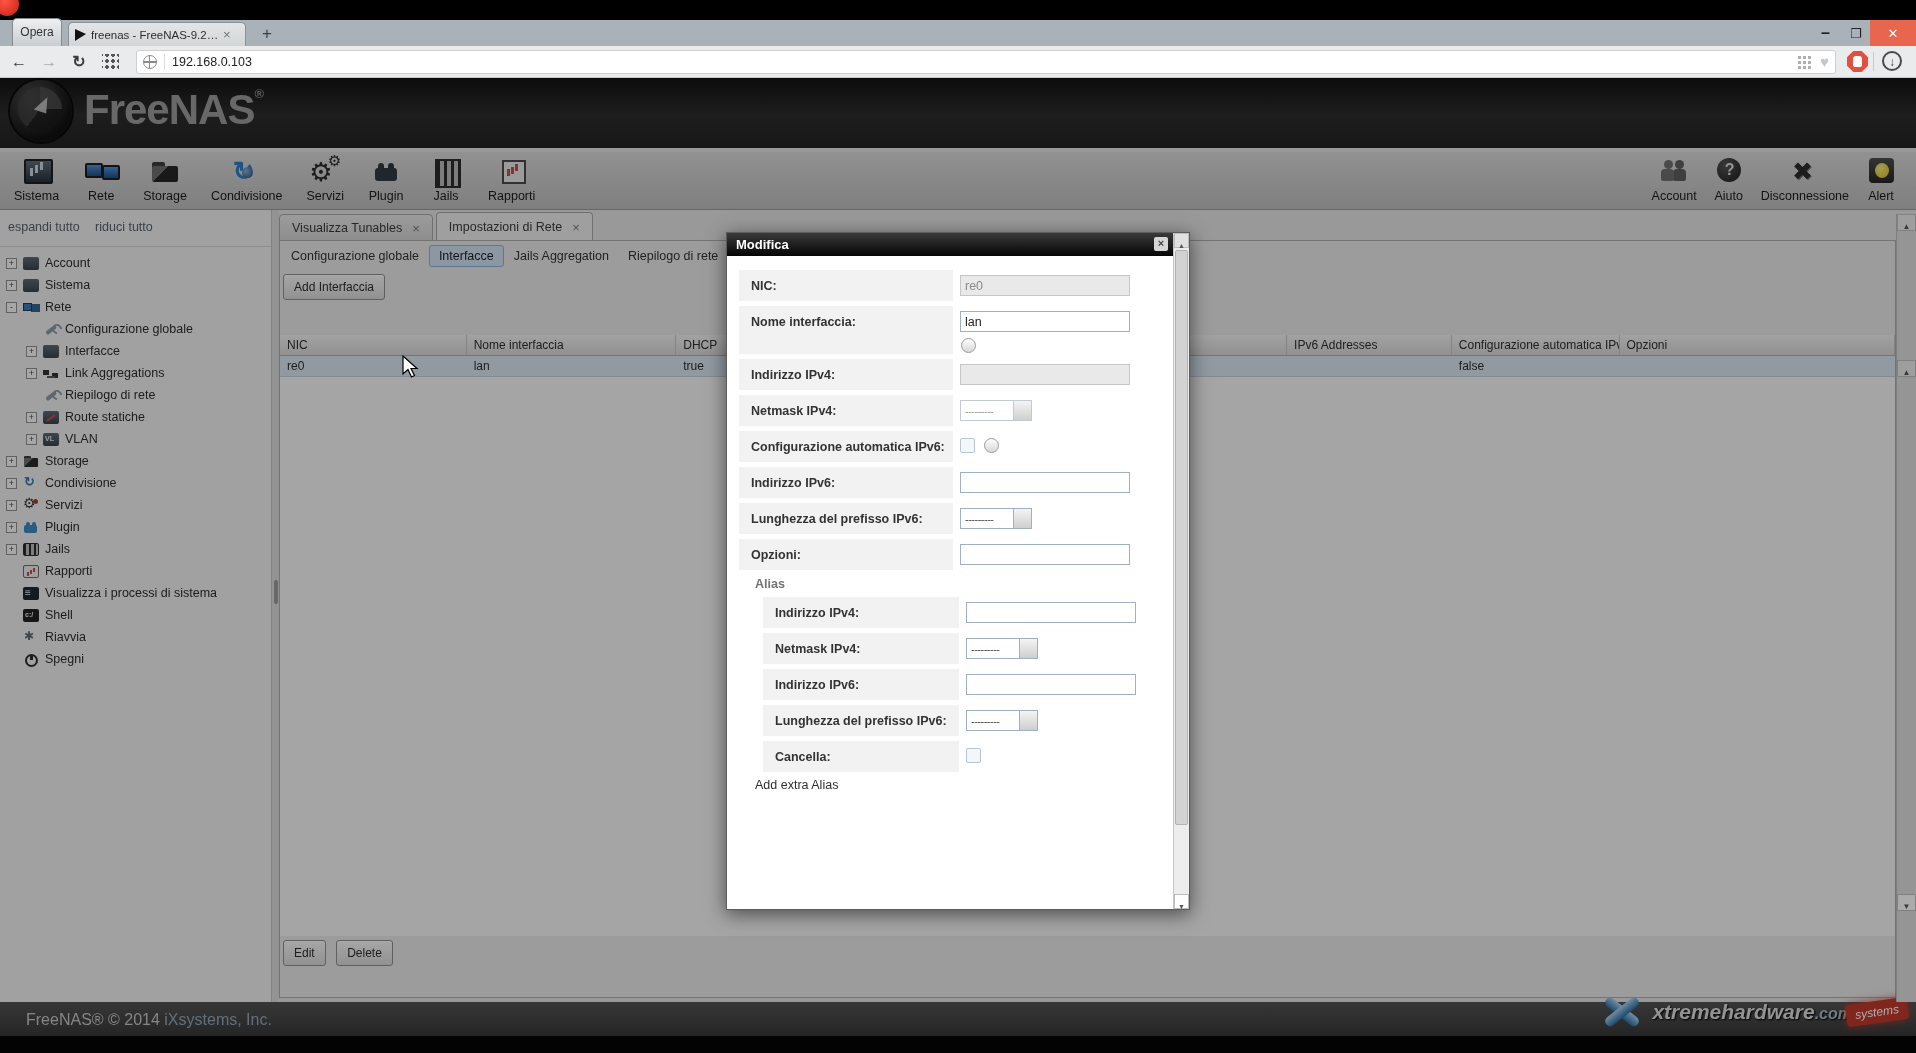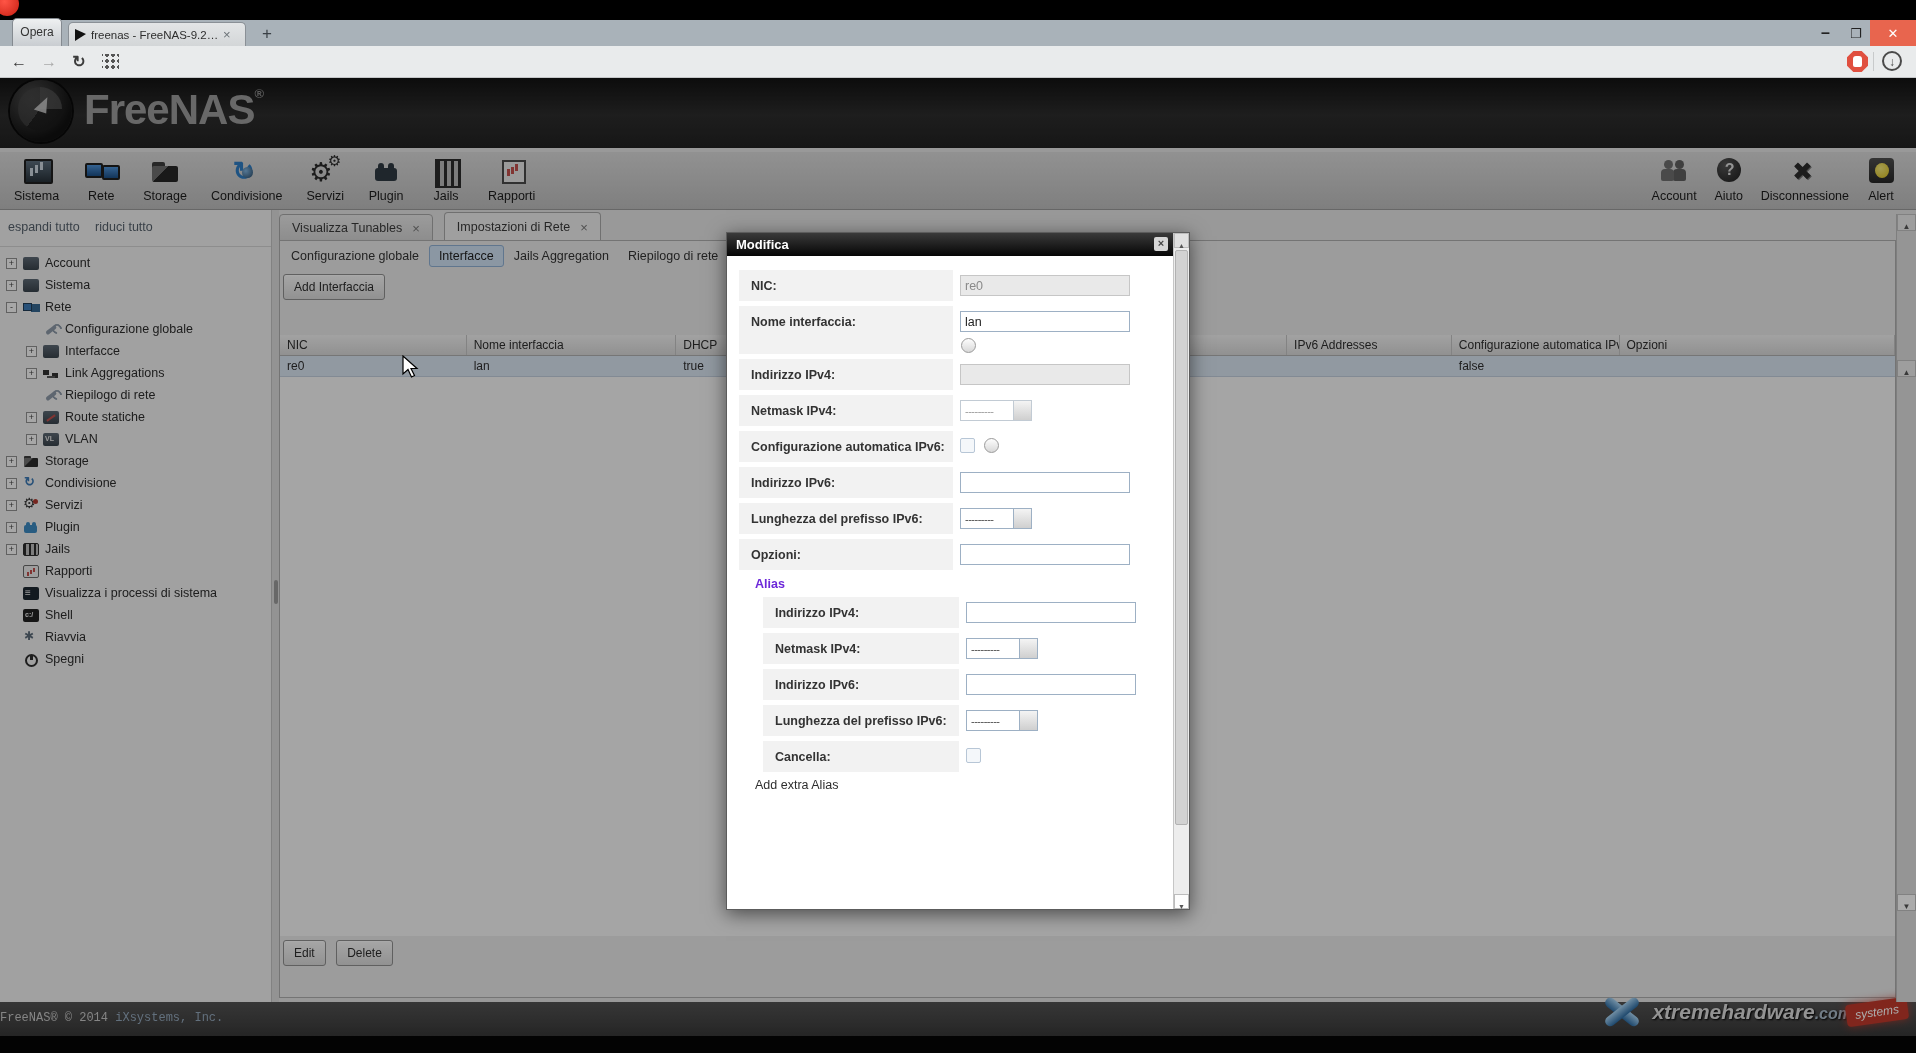--- a/index.html
+++ b/index.html
@@ -164,21 +164,21 @@
   .t-reboot::before { content:"✱"; position:absolute; left:1px; top:-2px; font-size:12px; color:#5c6a78; }
   .t-shutdown { background:transparent; }
   .t-shutdown::before { content:""; position:absolute; left:2px; top:1px; width:9px; height:9px; border:2px solid #2e2e2e; border-radius:50%; }
   .t-shutdown::after { content:""; position:absolute; left:7px; top:3px; width:3px; height:4px; background:#2e2e2e; }
 
   .sb-divider { position:absolute; left:271px; top:0; width:8px; height:100%; background:#dcdcdc; border-left:1px solid #c2c2c2; }
   .sb-handle { position:absolute; left:2px; top:370px; width:4px; height:24px; background:#9c9c9c; border-radius:2px; }
 
   .content { position:absolute; left:279px; top:0; right:20px; height:100%; }
   .tabs { position:absolute; left:0px; top:4px; display:flex; }
-  .ctab { height:28px; padding:0 12px; display:flex; align-items:center; margin-right:11px;
+  .ctab { height:28px; padding:0 12px; display:flex; align-items:center; margin-right:3px;
           background:linear-gradient(#e8e8e8,#d2d2d2); border:1px solid #a8a8a8; border-radius:4px 4px 0 0;
           font-size:12.5px; color:#3a3a3a; }
   .ctab.active { background:#eeeeee; border-bottom-color:#eeeeee; height:30px; margin-top:-2px; }
   .ctab .tclose { margin-left:10px; color:#777; font-size:13px; }
   .panel { position:absolute; left:0; top:30px; right:0; bottom:4px; border:1px solid #adadad; background:#e9e9e9; }
   .subtabs { position:absolute; left:2px; top:4px; display:flex; align-items:center; font-size:12.5px; color:#333; }
   .stab { padding:3px 9px; margin-right:1px; }
   .stab.active { background:#cfe1f3; border:1px solid #8fb0d4; border-radius:3px; color:#1e1e1e; }
   .btn { display:inline-block; padding:5px 10px; background:linear-gradient(#f8f8f8,#d9d9d9); border:1px solid #8f8f8f;
          border-radius:3px; font-size:12px; color:#2e2e2e; box-shadow:inset 0 1px 0 rgba(255,255,255,.7); }
@@ -195,21 +195,21 @@
   .vscroll { position:absolute; right:0; top:214px; width:20px; height:788px; background:#dfdfdf; border-left:1px solid #bcbcbc; z-index:11; }
   .vs-btn { position:absolute; left:0; width:100%; height:17px; text-align:center; background:#ececec; border:1px solid #c0c0c0; }
   .vs-btn::before { font-size:8px; color:#555; }
   .vs-up { top:0; } .vs-up::before, .vs-up2::before { content:"▲"; }
   .vs-up2 { top:146px; } 
   .vs-down { top:680px; background:#fff; } .vs-down::before { content:"▼"; }
 
   
   .fn-footer { position:absolute; left:0; top:1002px; width:100%; height:34px;
                background:linear-gradient(#525252,#383838); z-index:10; }
-  .ft-text { position:absolute; left:0; top:9px; font-size:12px; color:#c6c6c6;font-family:Liberation Mono, monospace; }
+  .ft-text { position:absolute; left:26px; top:9px; font-size:16px; color:#c6c6c6; }
   .ft-company { color:#93a7bb; }
   .wm { position:absolute; right:8px; top:-10px; display:flex; align-items:center; }
   .wm-x { position:relative; width:44px; height:40px; margin-right:8px; }
   .wm-x::before, .wm-x::after { content:""; position:absolute; left:2px; top:15px; width:40px; height:10px; border-radius:5px;
         background:linear-gradient(#a8d4f4,#2e6da4); }
   .wm-x::before { transform:rotate(38deg); } .wm-x::after { transform:rotate(-38deg); }
   .wm-text { font-size:21px; font-weight:bold; font-style:italic; color:#dcdcdc; text-shadow:1px 1px 2px #000; }
   .wm-tld { color:#a9bac8; font-size:16px; }
   .wm-badge { position:relative; margin-left:-6px; background:#c13a2c; color:#fff; font-style:italic; font-size:12px;
         padding:4px 9px; border-radius:4px; transform:rotate(-8deg); box-shadow:0 0 8px rgba(193,58,44,.8); }
@@ -250,21 +250,21 @@
              font-family:"Liberation Serif",serif; font-style:italic; font-weight:bold; font-size:11px; color:#555;
              margin-left:9px; vertical-align:middle; }
   .info-line { margin-top:4px; } .info-line .info-icon { margin-left:1px; }
   .select { display:inline-flex; border:1px solid #9db0c4; height:21px; background:#fff; }
   .select.disabled { border-color:#c2cbd4; }
   .sel-text { width:52px; font-size:11px; color:#4a4a4a; padding:4px 0 0 4px; letter-spacing:-.5px; }
   .select.disabled .sel-text { color:#9a9a9a; }
   .sel-btn { width:18px; background:linear-gradient(#f4f4f4,#cfcfcf); border-left:1px solid #9db0c4; text-align:center;
              font-size:6px; color:#444; line-height:19px; }
   .select.disabled .sel-btn { border-left-color:#c2cbd4; color:#9a9a9a; }
-  .m-alias-title { font-size:12.5px; font-weight:bold; color:#6d28d9; margin:7px 0 6px 16px; }
+  .m-alias-title { font-size:12.5px; font-weight:bold; color:#737373; margin:7px 0 6px 16px; }
   .m-alias { margin-left:24px; }
   .m-alias .m-label { width:196px; }
   .add-alias { font-size:12.5px; color:#2e2e2e; margin:6px 0 0 16px; }
 
   .cursor { position:absolute; left:402px; top:355px; z-index:70; pointer-events:none; }
 </style>
 </head>
 <body>
 
 <div id="stage">
@@ -281,20 +281,27 @@
     <div class="newtab">+</div>
     <div class="winctl wc-min"></div>
     <div class="winctl wc-max"></div>
     <div class="winctl wc-close"></div>
   </div>
   <div class="addressbar">
     <span class="nav-ic ic-back" style="left:8px"></span>
     <span class="nav-ic ic-fwd" style="left:38px"></span>
     <span class="nav-ic ic-reload" style="left:68px"></span>
     <span class="nav-ic ic-grid" style="left:102px"></span>
+    <div class="urlfield">
+      <span class="globe"></span>
+      <span class="url-sep"></span>
+      <span class="url-text">192.168.0.103</span>
+      <span class="uf-grid"></span>
+      <span class="uf-heart"></span>
+    </div>
     <span class="bar-sep"></span>
     <span class="stop-badge"></span>
     <span class="dl-badge"></span>
   </div>
 
   <div class="fn-header">
     <div class="fn-mark"></div>
     <div class="fn-logotext"><span>FreeNAS</span><span class="fn-logoreg">®</span></div>
   </div>
   <div class="fn-toolbar">

